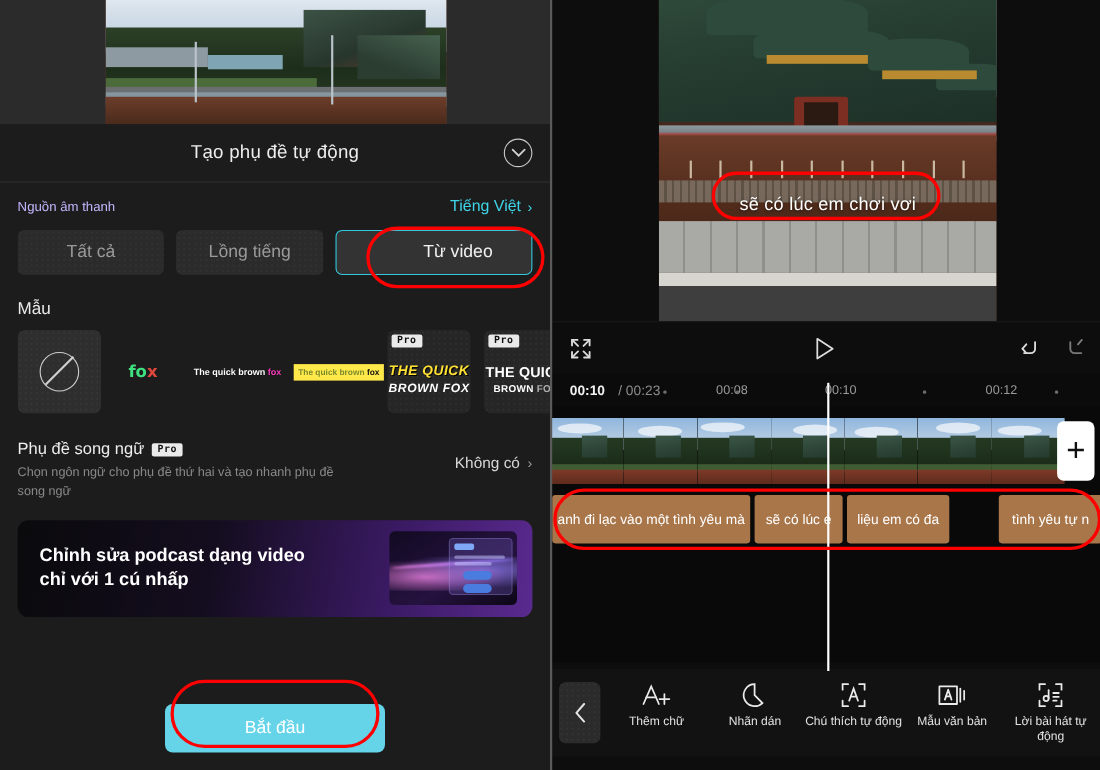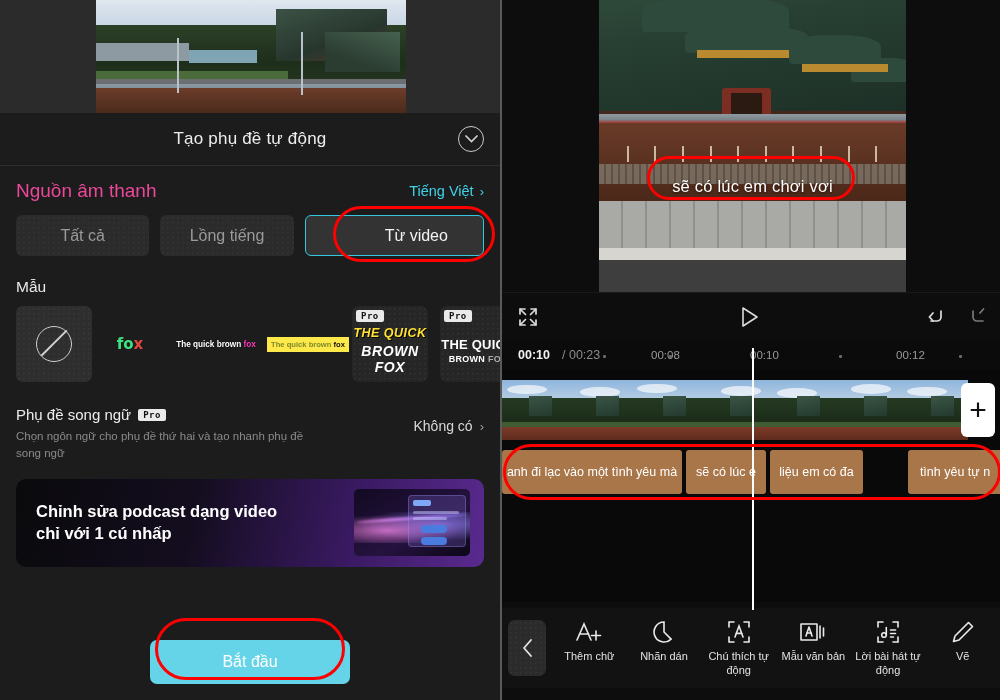--- a/index.html
+++ b/index.html
@@ -42,21 +42,21 @@
     border-bottom:1px solid #2e2e2e; }
   .lp-header-title { font-size:17px; color:#ededed; letter-spacing:.2px; }
   .lp-collapse { position:absolute; right:16px; top:50%; transform:translateY(-50%);
     width:26px; height:26px; border:1.6px solid #c9c9c9; border-radius:50%;
     display:flex; align-items:center; justify-content:center; cursor:pointer; }
   .lp-collapse svg { display:block; }
 
   .lp-body { padding:14px 16px 0 16px; }
 
   .row-label { display:flex; align-items:center; justify-content:space-between; }
-  .row-label .lbl { font-size:19px; color:#ec4899;text-align:right; }
+  .row-label .lbl { font-size:12px; color:#c4b5fd;text-align:right; }
   .row-label .val { font-size:14.5px; color:#3fd3e8; display:flex; align-items:center; gap:6px; }
   .chev { font-size:13px; color:#3fd3e8; }
 
   .seg-group { display:flex; gap:11px; margin-top:13px; }
   .seg { flex:1; height:41px; border-radius:6px; background:#2b2b2b;
     display:flex; align-items:center; justify-content:center;
     font-size:16px; color:#9a9a9a; cursor:pointer;
     background-image:radial-gradient(rgba(255,255,255,.035) 1px, transparent 1px);
     background-size:5px 5px;text-align:right; }
   .seg.active { background:#333333; color:#f2f2f2; border:1.5px solid #35c7dd;padding-left:44px; }
@@ -87,21 +87,21 @@
   .s-pink .t { color:#ffffff; }
   .s-yellow { background:#ffe84a; color:#7c8a2a; font-size:7.6px; font-weight:bold;
               padding:3px 4px; white-space:nowrap; }
   .s-yellow b { color:#111; }
   .pro-badge { position:absolute; left:4px; top:4px; background:#eaeaea; color:#111;
      font-size:9px; font-weight:bold; letter-spacing:.5px; padding:1px 5px; border-radius:2px;
      font-family:"DejaVu Sans Mono",monospace; }
   .s-quick { text-align:center; margin-top:12px; }
   .s-quick .l1 { font-size:12.5px; font-style:italic; font-weight:bold; color:#ffe033;
      letter-spacing:.5px; text-shadow:1px 1px 0 #000; }
-  .s-quick .l2 { font-size:14px; font-style:italic; font-weight:bold; color:#fff; letter-spacing:.6px; margin-top:3px;}
+  .s-quick .l2 { font-size:11px; font-style:italic; font-weight:bold; color:#fff; letter-spacing:.6px; margin-top:3px;}
   .s-quick2 { text-align:center; margin-top:12px; }
   .s-quick2 .l1 { font-size:13px; font-weight:bold; color:#fff; letter-spacing:.2px; white-space:nowrap; }
   .s-quick2 .l2 { font-size:9px; font-weight:bold; color:#fff; letter-spacing:.3px; margin-top:2px; }
   .s-quick2 .l2 span { color:#aeaeae; }
 
   .bilingual { margin-top:22px; display:flex; align-items:flex-start; justify-content:space-between; gap:12px; }
   .bi-left .t1 { font-size:15px; color:#ededed; display:flex; align-items:center; gap:7px; }
   .bi-pro { background:#eaeaea; color:#111; font-size:9px; font-weight:bold; letter-spacing:.5px;
             padding:1px 5px; border-radius:2px; font-family:"DejaVu Sans Mono",monospace; }
   .bi-left .t2 { font-size:11.5px; color:#8a8a8a; margin-top:5px; line-height:1.45; max-width:300px; }
@@ -552,27 +552,19 @@
               <circle cx="8" cy="15" r="2.3"></circle>
                 <path d="M10.3 15V7.5"></path>
               <path d="M14.5 10h5"></path>
                 <path d="M14.5 13.5h5"></path>
                 <path d="M14.5 17h3"></path>
             </svg>
           </div>
           <div class="bb-lb">Lời bài hát tự động</div>
         </div>
 
-        <div class="bb-item">
-          <div class="bb-ic">
-            <svg width="24" height="24" viewBox="0 0 24 24" fill="none" stroke="#eaeaea" stroke-width="1.6" stroke-linejoin="round">
-              <path d="M17.5 2.5l4 4L8 20l-5.5 1.5L4 16z"></path>
-            </svg>
-          </div>
-          <div class="bb-lb">Vẽ</div>
-        </div>
 
       </div>
     </div>
   </div>
 
   <div class="divider"></div>
 </div>
 
 </body></html>

